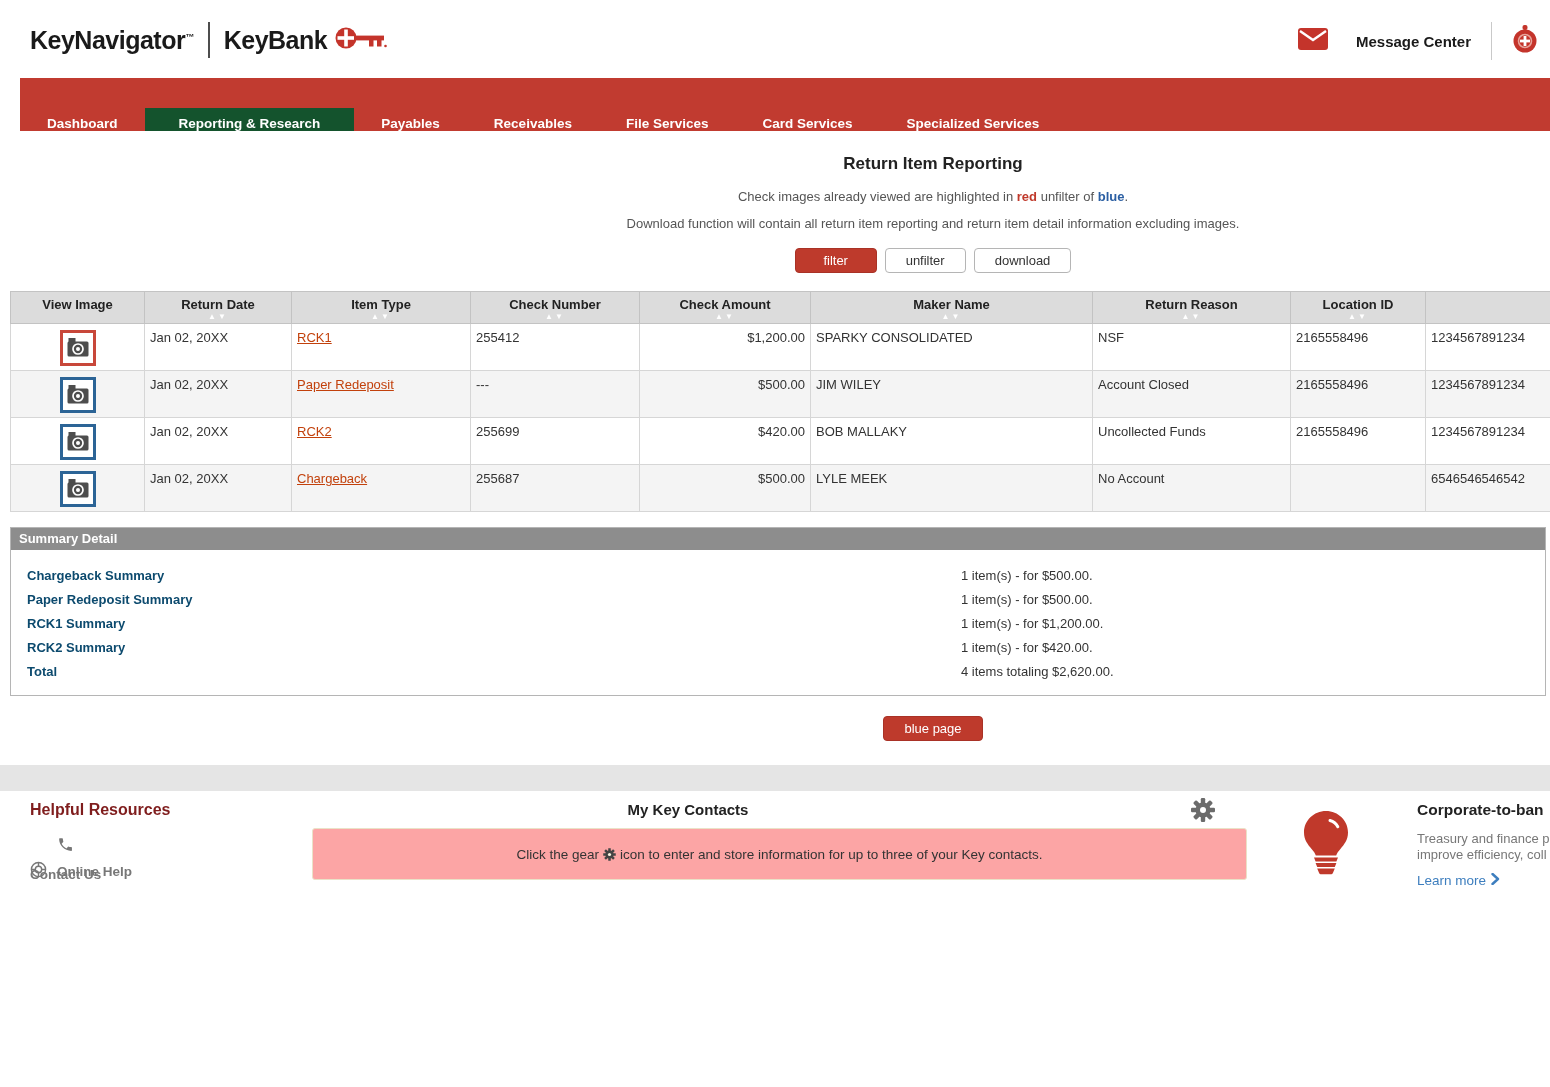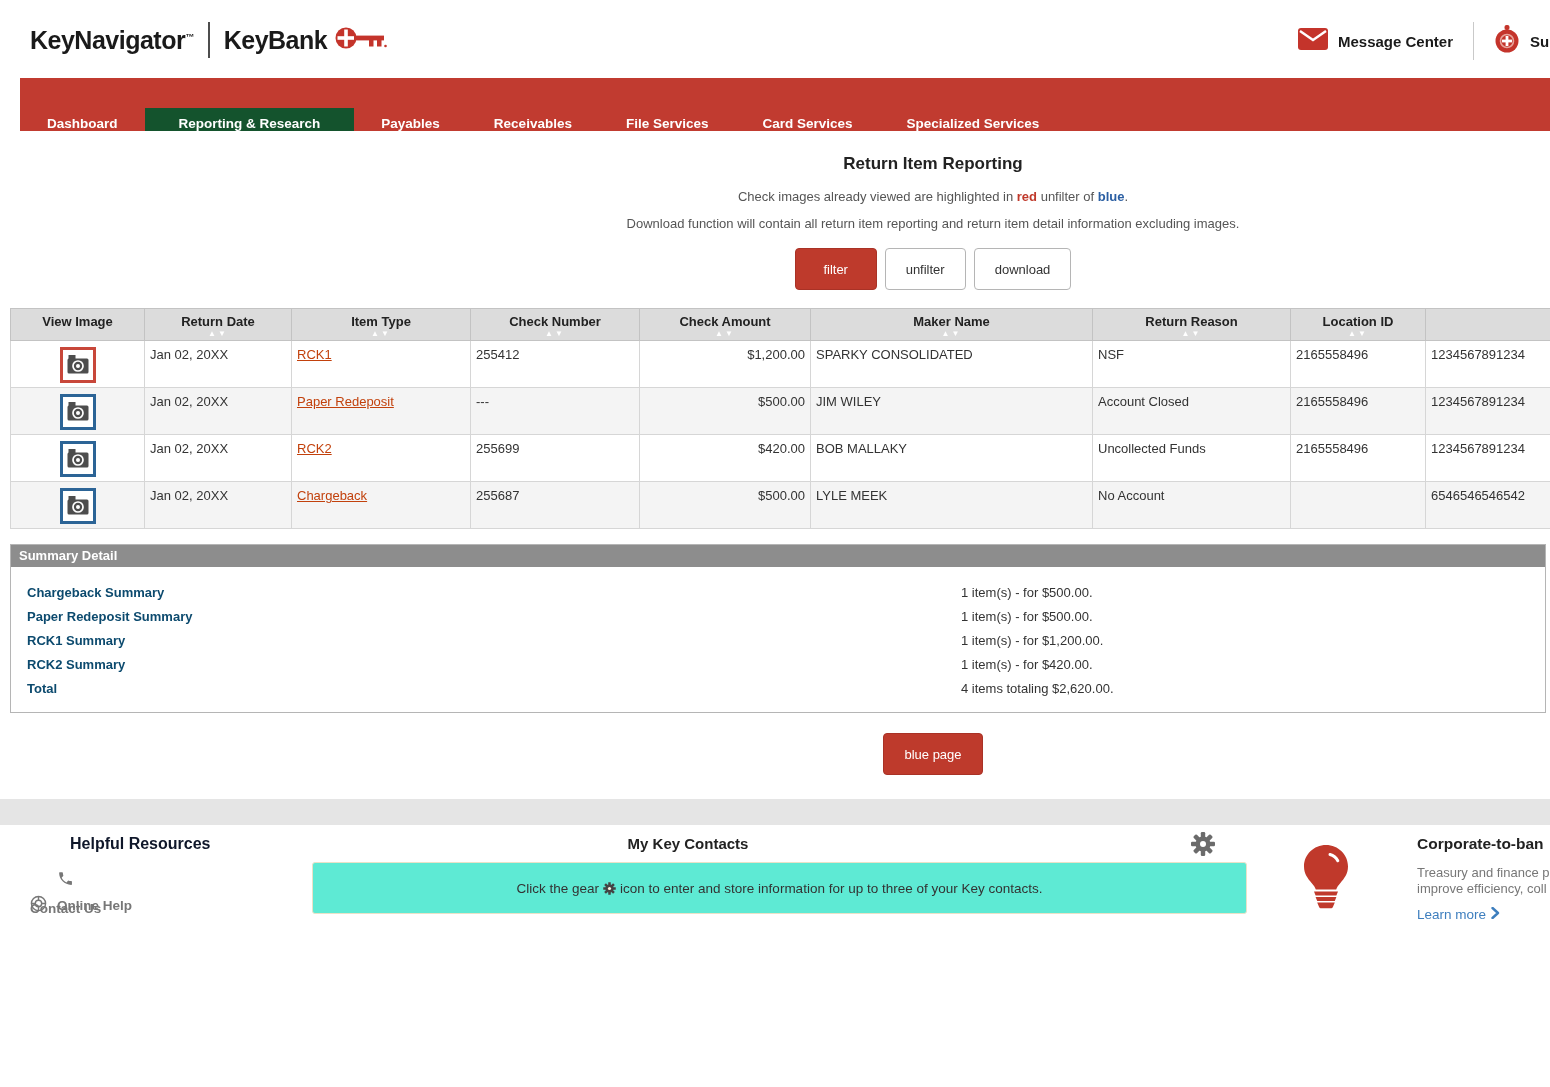--- a/index.html
+++ b/index.html
@@ -9,39 +9,39 @@
 
   
   .top-header { position:relative; height:78px; background:#fff; }
   .logo-wrap { position:absolute; left:30px; top:22px; display:flex; align-items:center; gap:14px; }
   .brand-name { font-size:25px; font-weight:bold; color:#1a1a1a; letter-spacing:-0.5px; }
   .brand-name sup { font-size:9px; font-weight:bold; color:#1a1a1a; }
   .logo-divider { width:2px; height:36px; background:#4d4d4d; }
   .bank-wrap { display:flex; align-items:center; gap:8px; }
   .bank-name { font-size:25px; font-weight:bold; color:#1a1a1a; letter-spacing:-0.5px; }
   .header-right { position:absolute; left:1298px; top:22px; display:flex; align-items:center; gap:14px; width:330px; }
-  .hdr-link { display:flex; align-items:center; gap:10px; cursor:pointer; }
+  .hdr-link { display:flex; align-items:center; gap:28px; cursor:pointer; }
   .hdr-link-label { font-size:15px; font-weight:bold; color:#1a1a1a; white-space:nowrap; }
   .hdr-divider { width:1px; height:38px; background:#c9c9c9; margin:0 6px; }
 
   
   .nav-bar { position:relative; height:53px; background:#C13B30; display:flex; align-items:flex-end; z-index:5;margin-left:20px; }
   .nav-item { display:flex; align-items:center; padding:0 27px; color:#fff; font-size:13.5px; font-weight:bold; cursor:pointer; white-space:nowrap; }
   .nav-item.active { background:#14532d; margin-top:-6px; padding-top:8px; padding-left:34px; padding-right:34px; }
 
   
   .center-col { width:1866px; }
   .page-title { margin-top:23px; text-align:center; font-size:17px; font-weight:bold; color:#222; }
   .note { text-align:center; font-size:13px; color:#555; }
   .note-1 { margin-top:15px; }
   .note-2 { margin-top:12px; }
   .word-red { color:#C0392B; font-weight:bold; }
   .word-blue { color:#2B5FA3; font-weight:bold; }
   .btn-row { margin-top:17px; display:flex; justify-content:center; gap:8px; }
-  .btn { font-size:13px; border-radius:4px; height:42px; padding:0 20px; display:flex; align-items:center; justify-content:center; cursor:pointer; border:1px solid #b5b5b5; background:#fff; color:#333; }
+  .btn { font-size:13px; border-radius:4px; height:25px; padding:0 20px; display:flex; align-items:center; justify-content:center; cursor:pointer; border:1px solid #b5b5b5; background:#fff; color:#333; }
   .btn.primary { background:#BE3A2C; border-color:#A93226; color:#fff; min-width:82px; }
 
   
   .tbl-wrap { margin:18px 0 0 10px; }
   table.report { border-collapse:collapse; table-layout:fixed; width:1845px; border:1px solid #a8a8a8; }
   table.report th { background:#dcdcdc; height:32px; vertical-align:top; padding-top:5px; font-size:13px; font-weight:bold; color:#222; text-align:center; border:1px solid #c3c3c3; position:relative; }
   .sort-arrows { display:block; text-align:center; margin-top:1px; font-size:8px; color:#fff; letter-spacing:2px; line-height:8px; cursor:pointer; }
   table.report td { height:44px; vertical-align:top; padding:6px 5px 4px 5px; font-size:13px; color:#333; border:1px solid #d6d6d6; border-top:1px solid #c8c8c8; background:#fff; }
   table.report tr.alt td { background:#f4f4f4; }
   td.amount { text-align:right; padding-right:8px; }
@@ -56,26 +56,26 @@
   .summary-head { height:22px; background:#8D8D8D; color:#fff; font-size:13px; font-weight:bold; padding:3px 0 0 8px; }
   .summary-body { padding:13px 0 12px 0; }
   .summary-row { display:flex; height:24px; align-items:center; }
   .summary-label { width:950px; padding-left:16px; font-size:13px; font-weight:bold; color:#0c4a6e; }
   .summary-value { font-size:13px; color:#333; }
   .main-page-row { margin-top:20px; display:flex; justify-content:center; }
 
   
   .footer-band { margin-top:24px; height:26px; background:#E5E5E5; }
   .footer-white { position:relative; height:300px; background:#fff; }
-  .fr-title { position:absolute; left:30px; top:10px; font-size:16px; font-weight:bold; color:#0f172a;margin-left:40px; }
+  .fr-title { position:absolute; left:30px; top:10px; font-size:16px; font-weight:bold; color:#7f1d1d; }
   .fr-link { position:absolute; left:30px; display:flex; align-items:center; gap:10px; cursor:pointer; }
   .fr-link-label { font-size:13.5px; font-weight:bold; color:#777; }
   .kc-title { position:absolute; left:598px; top:10px; width:180px; text-align:center; font-size:15px; font-weight:bold; color:#222; }
   .gear-btn { position:absolute; left:1190px; top:6px; cursor:pointer; }
-  .kc-notice { position:absolute; left:312px; top:37px; width:935px; height:52px; background:#5eead4; border:1px solid #EAE2C8; border-radius:3px; display:flex; align-items:center; justify-content:center; font-size:13.5px; color:#333; gap:4px; }
+  .kc-notice { position:absolute; left:312px; top:37px; width:935px; height:52px; background:#fca5a5; border:1px solid #EAE2C8; border-radius:3px; display:flex; align-items:center; justify-content:center; font-size:13.5px; color:#333; gap:4px; }
   .bulb { position:absolute; left:1297px; top:18px; }
   .promo-title { position:absolute; left:1417px; top:10px; font-size:15.5px; font-weight:bold; color:#222; white-space:nowrap; }
   .promo-line1 { position:absolute; left:1417px; top:40px; font-size:13px; color:#777; white-space:nowrap; }
   .promo-line2 { position:absolute; left:1417px; top:56px; font-size:13px; color:#777; white-space:nowrap; }
   .learn-more { position:absolute; left:1417px; top:82px; font-size:13.5px; color:#3D7EBE; cursor:pointer; display:flex; align-items:center; gap:5px; }
 </style>
 </head>
 <body>
 
 <div id="app">

